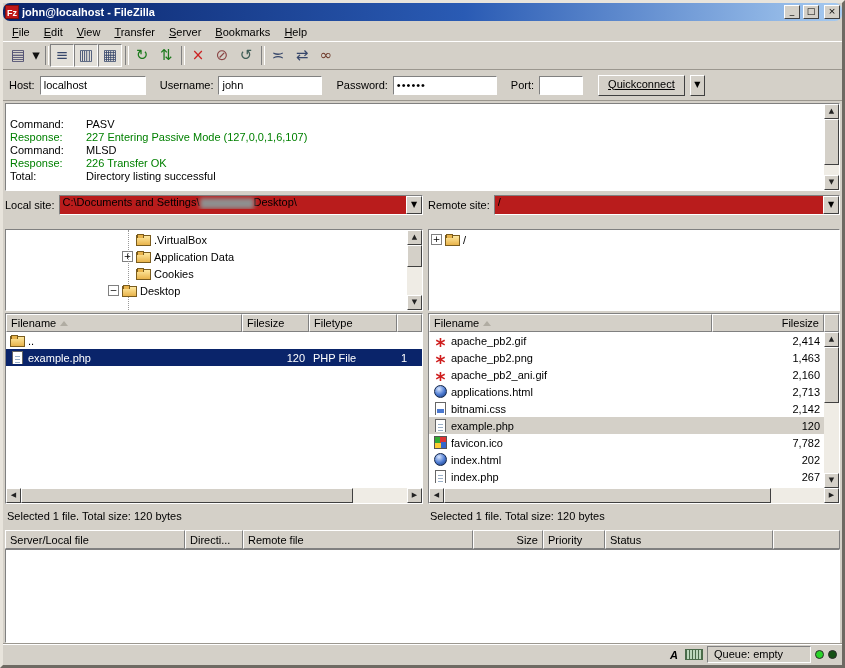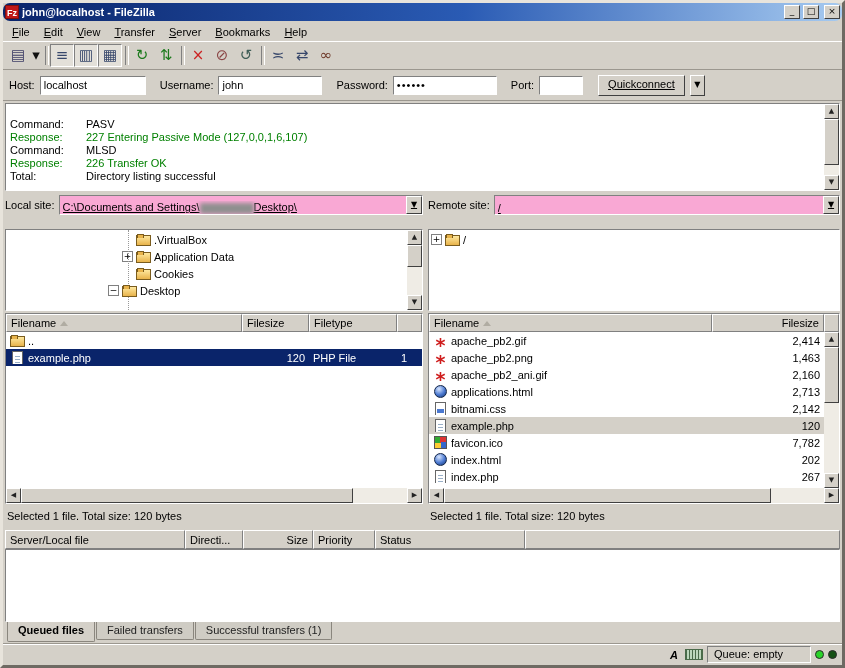--- a/index.html
+++ b/index.html
@@ -72,22 +72,22 @@
     border:1px solid; border-color:#fff #404040 #404040 #fff; }
 
   
   .panes{ height:334px; flex:none; display:flex; padding:2px; }
   .pane{ display:flex; flex-direction:column; }
   .pane.local{ width:418px; flex:none; }
   .pane.remote{ flex:1; }
   .splitter{ width:5px; flex:none; }
 
   .siterow{ height:22px; flex:none; display:flex; align-items:center; gap:4px; }
-  .combo{ flex:1; height:20px; background:#f9a8d4; border:1px solid; border-color:#808080 #fff #fff #808080;
-    display:flex; align-items:flex-end; padding-left:3px;text-decoration:underline; }
+  .combo{ flex:1; height:20px; background:#b91c1c; border:1px solid; border-color:#808080 #fff #fff #808080;
+    display:flex; align-items:flex-start; padding-left:3px; }
   .combo-text{ flex:1; white-space:nowrap; overflow:hidden; }
   .combo-btn{ width:16px; height:18px; flex:none; background:#d4d0c8; border:1px solid; border-color:#fff #404040 #404040 #fff;
     font-size:8px; line-height:16px; text-align:center; font-family:"DejaVu Sans",sans-serif; }
   .blur-box{ display:inline-block; width:54px; height:11px; background:#8f8f8f; filter:blur(2px); vertical-align:middle; }
 
   .treebox{ height:82px; flex:none; margin-top:13px; background:#fff;
     border:1px solid; border-color:#808080 #fff #fff #808080; display:flex; }
   .tree-rows{ flex:1; overflow:hidden; padding-top:1px; position:relative; }
   .tree-rows.has-guide::before{ content:""; position:absolute; left:122px; top:0; bottom:0; border-left:1px dotted #999; }
   .tree-row{ height:17px; display:flex; align-items:center; white-space:nowrap; }
@@ -134,21 +134,21 @@
     background:radial-gradient(circle at 4px 3px,#d8e6ff,#4a78d0 55%,#16356e); border:1px solid #12264a; }
   .fi-css-icon::before{ content:""; width:9px; height:12px; background:#fff; border:1px solid #666; }
   .fi-css-icon::after{ content:""; position:absolute; left:4px; top:7px; width:7px; height:4px; background:#4a78d0; }
   .fi-ico-icon::before{ content:""; width:11px; height:11px; border:1px solid #555;
     background:conic-gradient(#d33 0 25%, #36c 0 50%, #fc3 0 75%, #3a3 0); }
 
   
   .queue{ flex:1; display:flex; flex-direction:column; margin:4px 2px 0 2px; overflow:hidden; }
   .qheader{ height:19px; flex:none; display:flex; background:#d4d0c8; }
   .qc0{ width:180px; } .qc1{ width:58px; } .qc2{ width:230px; } .qc3{ width:70px; justify-content:flex-end; }
-  .qc4{ width:62px; } .qc5{ width:150px; } .qc6{ flex:1; }
+  .qc4{ width:62px; } .qc5{ width:168px; } .qc6{ flex:1; }
   .qbody{ flex:1; background:#fff; border:1px solid; border-color:#808080 #fff #fff #808080; }
   .qtabs{ height:21px; flex:none; display:flex; align-items:flex-start; padding-left:2px; }
   .tab{ height:18px; padding:2px 10px; margin-right:1px; background:#cfccc4; border:1px solid #8a867e; border-top:none;
     border-radius:0 0 2px 2px; white-space:nowrap; color:#222; }
   .tab.active{ height:20px; background:#d4d0c8; font-weight:bold; color:#000; }
 
   
   .statusbar{ height:22px; flex:none; display:flex; align-items:center; justify-content:flex-end; gap:4px;
     padding:0 5px; border-top:1px solid #9b978f; box-shadow:inset 0 1px 0 #fff; }
   .sb-ico-a{ width:14px; text-align:center; font-weight:bold; font-style:italic; }
@@ -509,34 +509,27 @@
         </div>
       </div>
       <div class="panestatus">Selected 1 file. Total size: 120 bytes</div>
     </div>
   </div>
 
   <div class="queue">
     <div class="qheader">
       <div class="hcell qc0">Server/Local file</div>
       <div class="hcell qc1">Directi...</div>
+      <div class="hcell qc2">Remote file</div>
       <div class="hcell qc3">Size</div>
       <div class="hcell qc4">Priority</div>
       <div class="hcell qc5">Status</div>
       <div class="hcell qc6"></div>
     </div>
     <div class="qbody"></div>
-    <div class="qtabs">
-
-        <div class="tab active">Queued files</div>
-
-        <div class="tab">Failed transfers</div>
-
-        <div class="tab">Successful transfers (1)</div>
-      </div>
   </div>
 
   <div class="statusbar">
     <span class="sb-ico-a">A</span>
     <span class="sb-keypad"></span>
     <span class="sb-panel">Queue: empty</span>
     <span class="led on"></span>
     <span class="led off"></span>
   </div>
 

